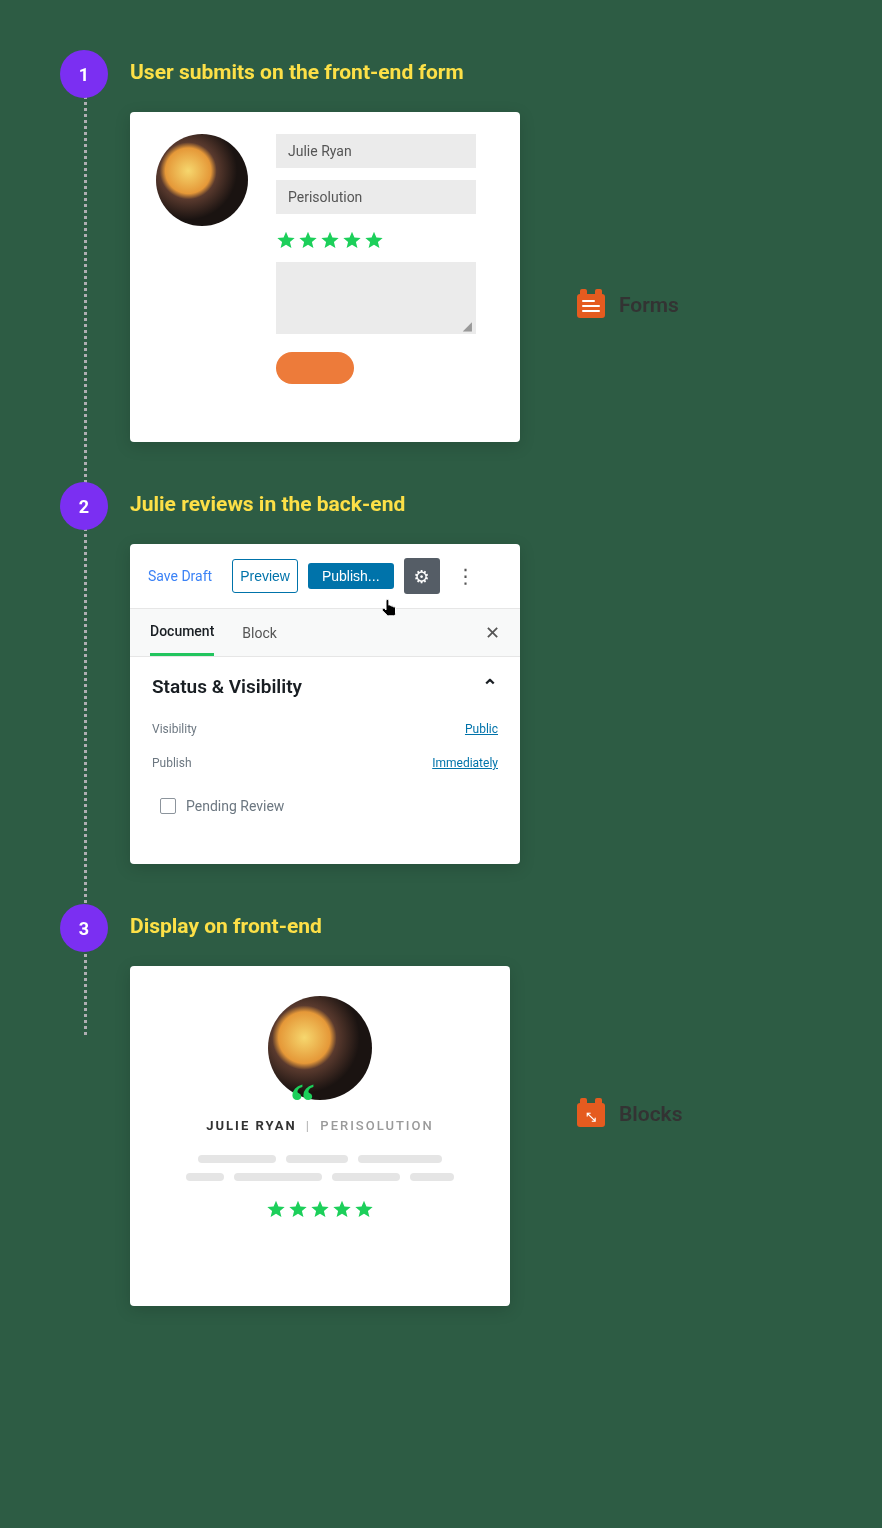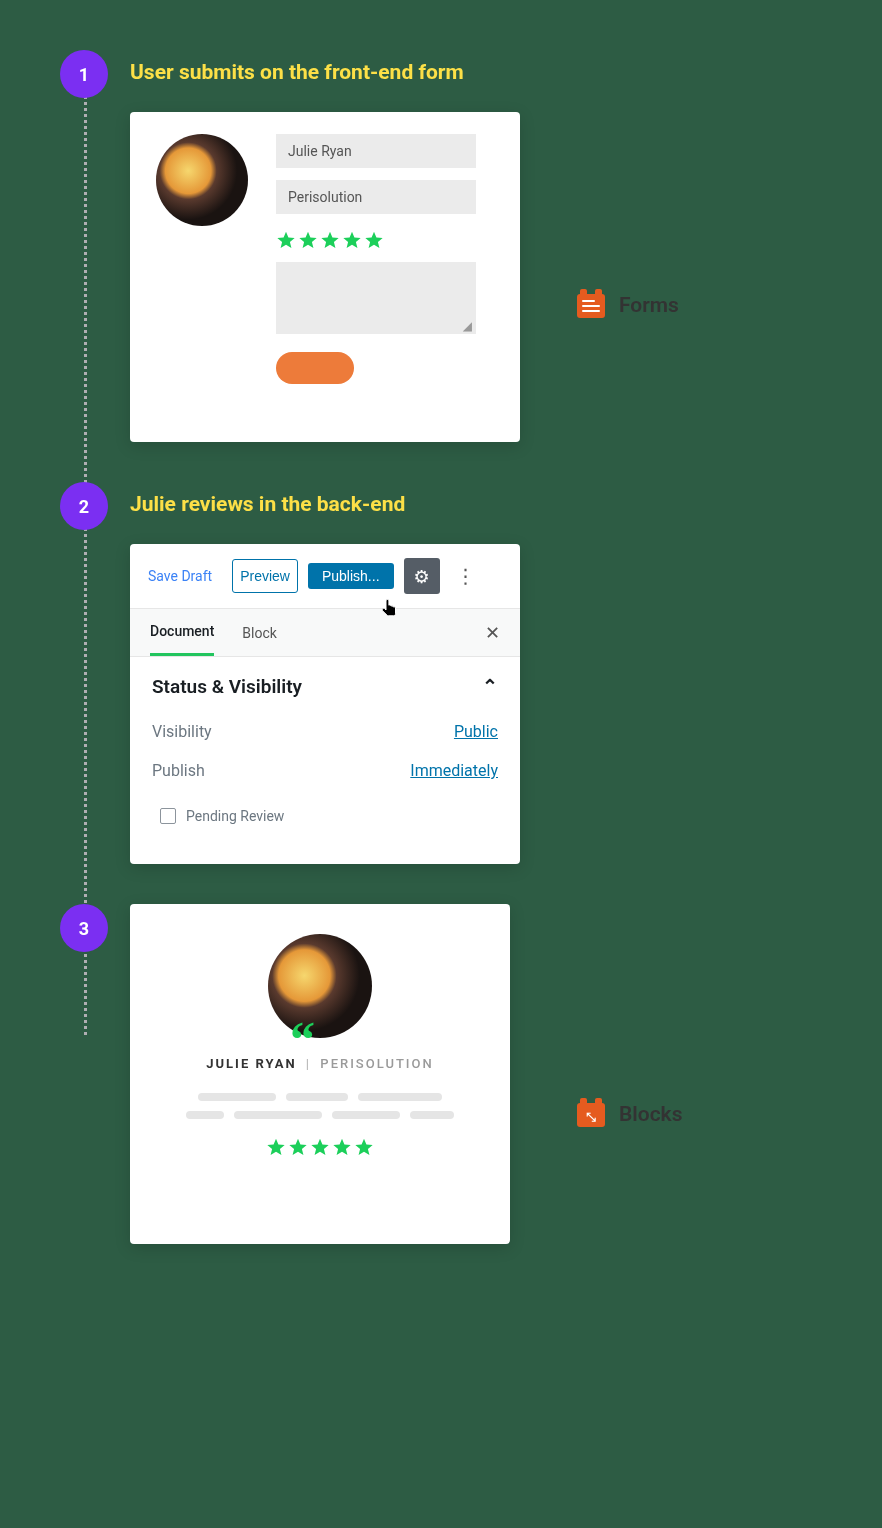--- a/index.html
+++ b/index.html
@@ -278,21 +278,21 @@
     padding: 18px 0 14px;
     font-weight: 600;
     font-size: 19px;
     color: #191e23;
   }
   .panel-row {
     display: flex;
     justify-content: space-between;
     align-items: center;
     padding: 10px 0;
-    font-size: 16px;
+    font-size: 12px;
   }
   .panel-row .rlabel { color: #6c7781; }
   .panel-row .rlink { color: #0073aa; text-decoration: underline; }
   .pending {
     display:flex; align-items:flex-end; gap:10px;
     padding: 18px 0 6px 8px;
     color:#6c7781; font-size:14px;
   }
   .pending .cb {
     width:16px; height:16px; border:1.5px solid #8c949c; border-radius:2px;
@@ -460,20 +460,21 @@
           <span>Pending Review</span>
         </div>
       </div>
     </div>
   </div>
 </div>
 
 <div class="step">
   <div class="step-num">3</div>
   <div class="step-body">
+    <h3 class="step-title">Display on  front-end</h3>
     <div class="card card3">
       <div class="avatar-wrap">
         <div class="avatar"></div>
         <div class="quote">“</div>
       </div>
       <div class="nameline">
         <span class="name">JULIE RYAN</span>
         <span class="sep">|</span>
         <span class="org">PERISOLUTION</span>
       </div>

